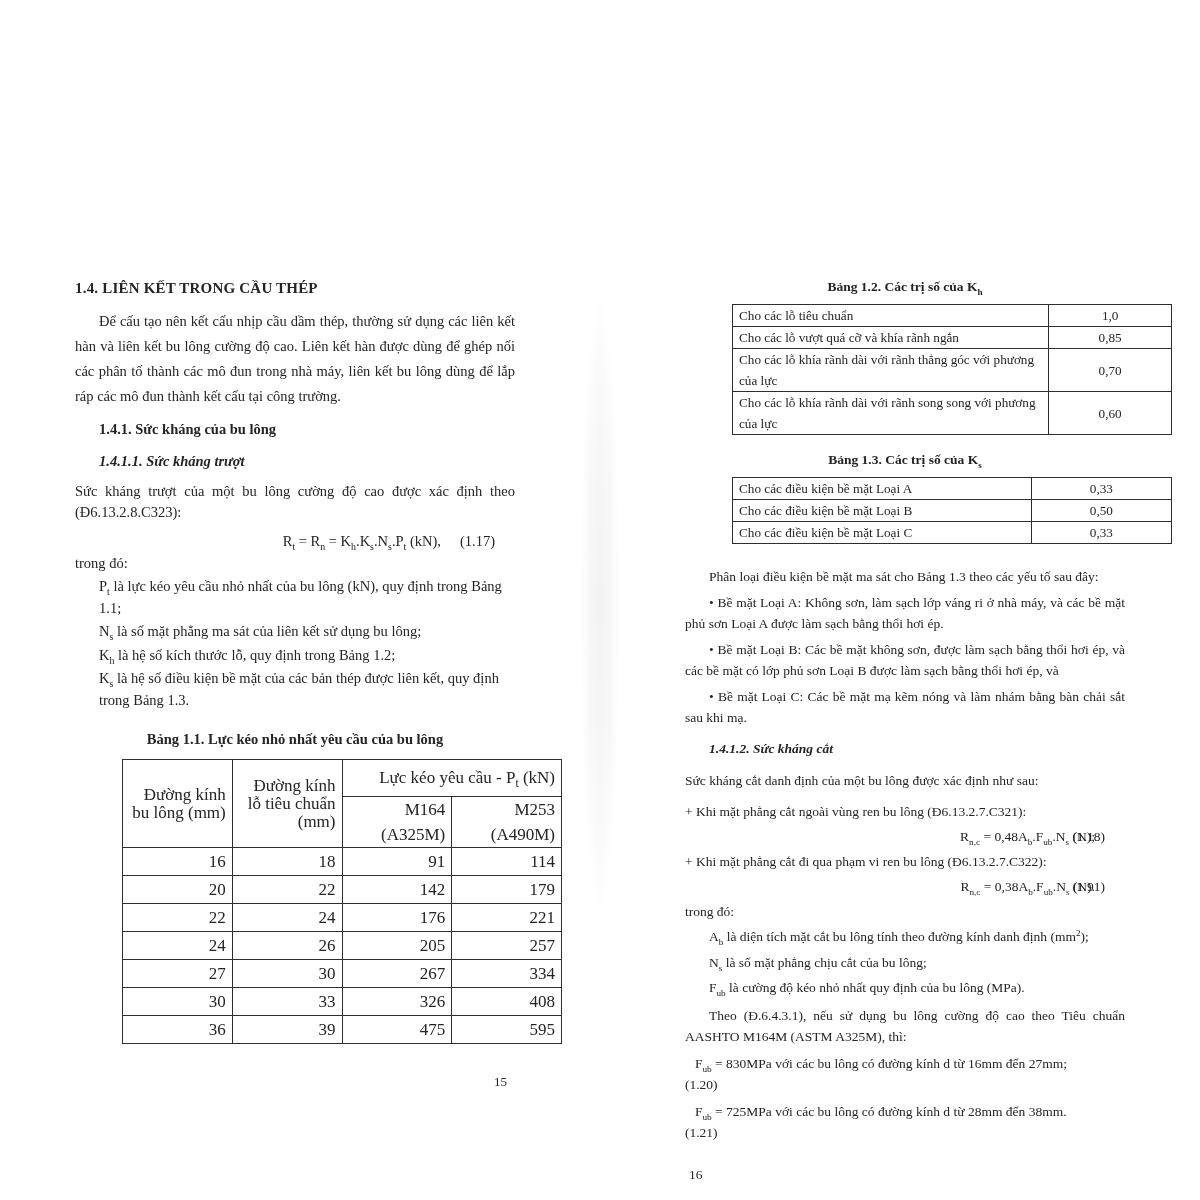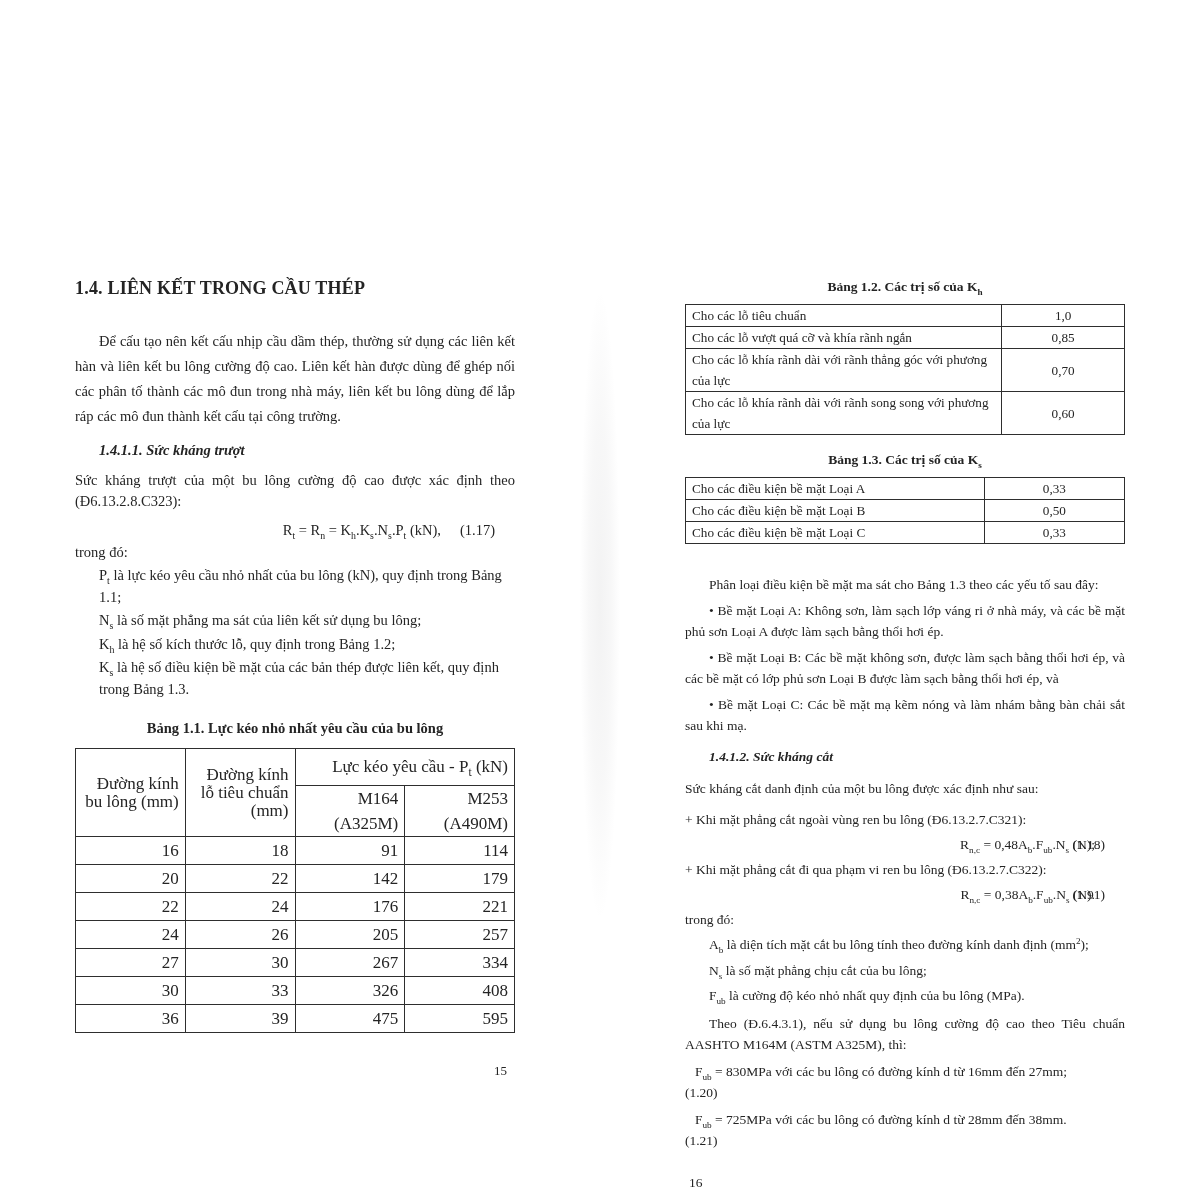--- a/index.html
+++ b/index.html
@@ -9,68 +9,69 @@
   }
   .gutter{
     position:absolute;left:572px;top:165px;width:56px;height:880px;
     background:radial-gradient(ellipse 50% 50% at 50% 50%, rgba(80,80,85,0.07) 0%, rgba(80,80,85,0.045) 40%, rgba(80,80,85,0) 72%);
   }
   .page{position:absolute;top:276px;width:440px;}
   .page-left{left:75px;}
   .page-right{left:685px;font-size:13.5px;line-height:21px;}
   .page-left{font-size:14.5px;line-height:25px;}
 
-  h1.sec{font-size:18px;font-weight:bold;margin:0 0 28px 0;letter-spacing:0.2px;}
+  h1.sec{font-size:15px;font-weight:bold;margin:0 0 8px 0;letter-spacing:0.2px;}
   p{margin:0;}
   .just{text-align:justify;}
   .ind{text-indent:24px;}
   .h-bold{font-weight:bold;margin:9px 0 0 24px;line-height:22px;}
   .h-bi{font-weight:bold;font-style:italic;margin:10px 0 0 24px;line-height:22px;}
   .slip1{display:block;text-align:justify;text-align-last:justify;line-height:22px;margin-top:8px;}
   .slip2{display:block;line-height:20px;}
 
   .formula-row{position:relative;margin-top:9px;line-height:21px;}
   .formula-row .expr{display:block;text-align:right;}
   .fr-left .expr{padding-right:74px;}
   .fr-right .expr{padding-right:30px;}
   .formula-row .fnum{position:absolute;right:20px;top:0;}
 
   .where{margin-top:1px;line-height:21px;}
   .witem{margin:2px 0 0 24px;line-height:21.5px;}
 
   .tcap{font-weight:bold;text-align:center;margin:16px 0 7px 0;}
-  table{border-collapse:collapse;width:100%;table-layout:fixed;}
+  table{border-collapse:collapse;width:100%;table-layout:fixed;margin-left:47px;}
   td{border:1px solid #2e2e2e;padding:0 6px;font-weight:normal;}
   .t11{margin-top:1px;}
   .t11 td{text-align:right;font-size:17px;}
   .t11 .hcell{height:36px;line-height:18px;}
   .t11 .hsub{height:32px;}
   .t11 .dcell{height:27px;}
   .t2 td{height:21px;font-size:13.2px;}
   .t2 .val{text-align:center;width:25%;}
   .t3 .val{width:29%;}
   .bullet{margin-top:5px;}
   .pnum-left{text-align:right;padding-right:8px;margin-top:25px;font-size:13px;}
   .pnum-right{text-align:left;padding-left:4px;margin-top:21px;font-size:13.5px;}
   .fubrow{position:relative;margin-top:6px;line-height:21px;}
   .fubrow .expr{display:block;padding-left:10px;text-align:left;}
   sub,sup{font-size:68%;line-height:0;}
-  .mt4{margin-top:4px;} .mt5{margin-top:10px;} .mt6{margin-top:6px;} .mt13{margin-top:30px;}
+  .mt4{margin-top:4px;} .mt5{margin-top:10px;} .mt6{margin-top:6px;} .mt13{margin-top:22px;}
   .cap2{margin-top:0;} .cap3{margin-top:14px;}
 </style>
 </head>
 <body>
 
 <div class="canvas">
   <div class="gutter"></div>
 
   <div class="page page-left">
     <h1 class="sec">1.4. LIÊN KẾT TRONG CẦU THÉP</h1>
     <p class="just ind">Để cấu tạo nên kết cấu nhịp cầu dầm thép, thường sử dụng các liên kết hàn và liên kết bu lông cường độ cao. Liên kết hàn được dùng để ghép nối các phân tố thành các mô đun trong nhà máy, liên kết bu lông dùng để lắp ráp các mô đun thành kết cấu tại công trường.</p>
 
+    <p class="h-bold">1.4.1. Sức kháng của bu lông</p>
     <p class="h-bi">1.4.1.1. Sức kháng trượt</p>
 
     <span class="slip1">Sức kháng trượt của một bu lông cường độ cao được xác định theo</span>
     <span class="slip2">(Đ6.13.2.8.C323):</span>
 
     <div class="formula-row fr-left">
       <span class="expr">R<sub>t</sub> = R<sub>n</sub> = K<sub>h</sub>.K<sub>s</sub>.N<sub>s</sub>.P<sub>t</sub>  (kN),</span>
       <span class="fnum">(1.17)</span>
     </div>
 

